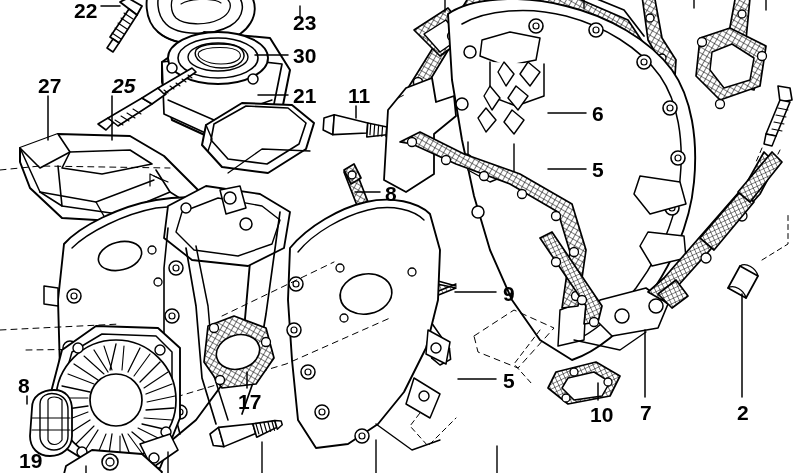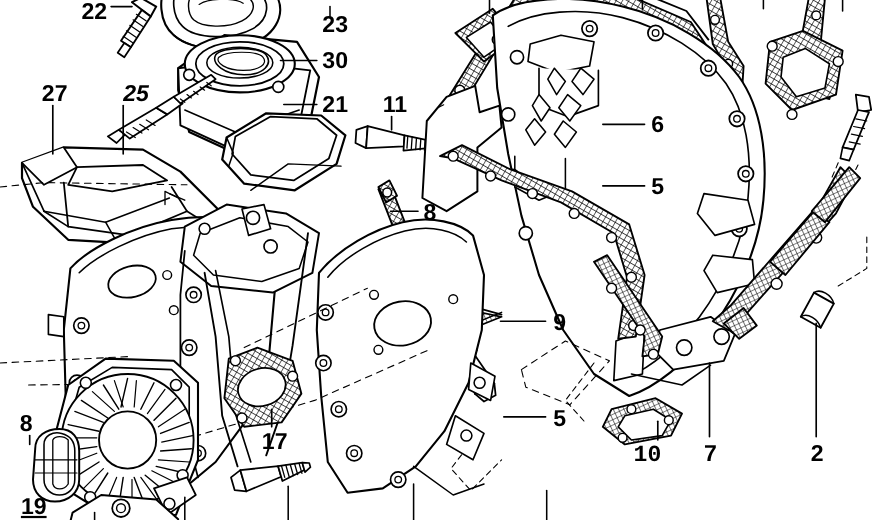--- a/index.html
+++ b/index.html
@@ -450,20 +450,20 @@
       <div class="callout" style="left: 293px; top: 85px;">21</div>
       <div class="callout" style="left: 38px; top: 75px;">27</div>
       <div class="callout" style="left: 112px; top: 75px; font-style: italic;">25</div>
       <div class="callout" style="left: 348px; top: 85px;">11</div>
       <div class="callout" style="left: 385px; top: 183px;">8</div>
       <div class="callout" style="left: 592px; top: 103px;">6</div>
       <div class="callout" style="left: 592px; top: 159px;">5</div>
       <div class="callout" style="left: 503px; top: 283px;">9</div>
       <div class="callout" style="left: 503px; top: 370px;">5</div>
       <div class="callout" style="left: 18px; top: 375px;">8</div>
-      <div class="callout" style="left: 19px; top: 450px; text-decoration: underline;">19</div>
+      <div class="callout" style="left: 19px; top: 450px;">19</div>
       <div class="callout" style="left: 238px; top: 391px;">17</div>
-      <div class="callout" style="left: 576px; top: 404px; font-family: Liberation Mono, monospace;">10</div>
+      <div class="callout" style="left: 590px; top: 404px;">10</div>
       <div class="callout" style="left: 640px; top: 402px;">7</div>
       <div class="callout" style="left: 737px; top: 402px;">2</div>
     </div>
 
 </div>
 
 </body></html>

